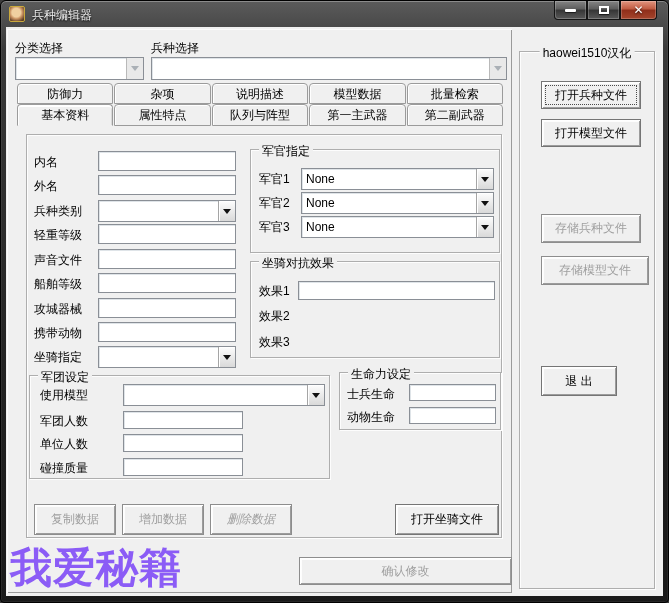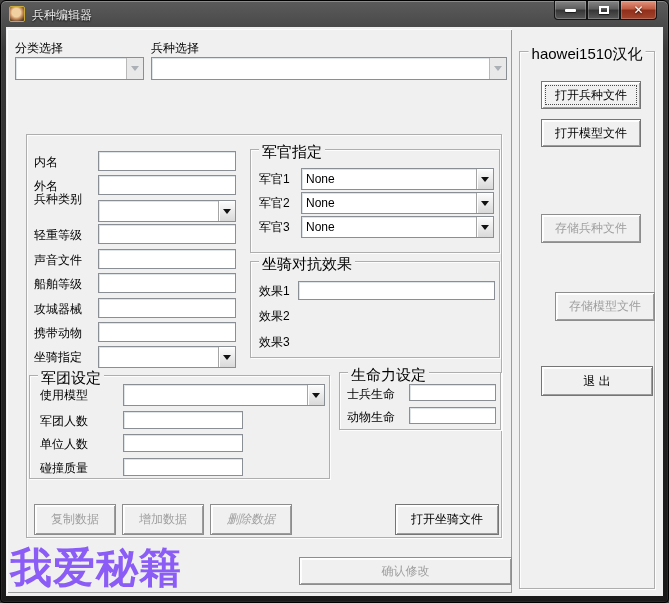--- a/index.html
+++ b/index.html
@@ -72,21 +72,21 @@
     box-shadow: inset 0 1px 0 #fff, inset 1px 0 0 #fff; margin-right: 1px; cursor: default;
     overflow: hidden; white-space: nowrap;
   }
   .tab.active { box-shadow: inset 0 2px 0 #fff, inset 1px 0 0 #fff, inset -1px 0 0 #d9d9d9; border-bottom-color: #f0f0f0; }
 
   
   .frame, .group {
     position: absolute; border: 1px solid #aeaeae;
     box-shadow: inset 1px 1px 0 #fdfdfd, 1px 1px 0 #fdfdfd;
   }
-  .group-title { position: absolute; top: -7px; left: 8px; background: #f0f0f0; padding: 0 3px; font-size: 15px; white-space: nowrap; }
+  .group-title { position: absolute; top: -7px; left: 8px; background: #f0f0f0; padding: 0 3px; font-size: 12px; white-space: nowrap; }
 
   
   .btn {
     position: absolute; background: #f0f0f0; border: 1px solid #757575;
     box-shadow: inset 1px 1px 0 #ffffff, inset -1px -1px 0 #9c9c9c, inset 2px 2px 0 #fdfdfd;
     font-size: 12px; color: #000; display: flex; align-items: center; justify-content: center;
     cursor: default; white-space: nowrap;
   }
   .btn.disabled { color: #9f9f9f; border-color: #8d8d8d; }
   .btn.focused::after { content: ""; position: absolute; inset: 3px; border: 1px dotted #4a4a4a; }
@@ -137,30 +137,46 @@
       </div>
 
       <span class="lbl" style="left:144px; top:11px;">兵种选择</span>
       <div class="combo dim" style="left:144px; top:28px; width:356px; height:23px;">
         <div class="cfield"></div>
         <div class="cbtn">
             <div class="arrow"></div>
           </div>
       </div>
 
+      <div class="tabs">
+        <div class="tab-row">
+          <div class="tab">防御力</div>
+          <div class="tab">杂项</div>
+          <div class="tab">说明描述</div>
+          <div class="tab">模型数据</div>
+          <div class="tab">批量检索</div>
+        </div>
+        <div class="tab-row r2">
+          <div class="tab active">基本资料</div>
+          <div class="tab">属性特点</div>
+          <div class="tab">队列与阵型</div>
+          <div class="tab">第一主武器</div>
+          <div class="tab">第二副武器</div>
+        </div>
+      </div>
 
       <div class="frame" style="left:19px; top:105px; width:476px; height:404px;">
 
         <span class="lbl" style="left:7px; top:19px;">内名</span>
         <div class="tbox" style="left:71px; top:16px; width:138px; height:20px;"><input value="" style=""></div>
 
         <span class="lbl" style="left:7px; top:43px;">外名</span>
         <div class="tbox" style="left:71px; top:40px; width:138px; height:20px;"><input value="" style=""></div>
 
-        <span class="lbl" style="left:7px; top:56px;">兵种类别</span>
+        <span class="lbl" style="left:7px; top:68px;">兵种类别</span>
         <div class="combo" style="left:71px; top:65px; width:138px; height:22px;">
           <div class="cfield"></div>
           <div class="cbtn">
               <div class="arrow"></div>
             </div>
         </div>
 
         <span class="lbl" style="left:7px; top:92px;">轻重等级</span>
         <div class="tbox" style="left:71px; top:89px; width:138px; height:20px;"><input value="" style=""></div>
 
@@ -250,18 +266,18 @@
 
       <div class="watermark">我爱秘籍</div>
       <div class="btn disabled" style="left:292px; top:528px; width:213px; height:28px;">确认修改</div>
     </div>
 
     <div class="right-group">
       <span class="group-title">haowei1510汉化</span>
       <div class="btn focused" style="left:21px; top:29px;  width:100px; height:28px;">打开兵种文件</div>
       <div class="btn" style="left:21px; top:67px;  width:100px; height:28px;">打开模型文件</div>
       <div class="btn disabled" style="left:21px; top:162px; width:100px; height:29px;">存储兵种文件</div>
-      <div class="btn disabled" style="left:35px; top:204px; width:100px; height:29px;margin-top:36px;">存储模型文件</div>
-      <div class="btn" style="left:21px; top:314px; width:112px; height:30px;">退  出</div>
+      <div class="btn disabled" style="left:21px; top:204px; width:108px; height:29px;">存储模型文件</div>
+      <div class="btn" style="left:21px; top:314px; width:76px; height:30px;">退  出</div>
     </div>
 
   </div>
 </div>
 
 </body></html>

